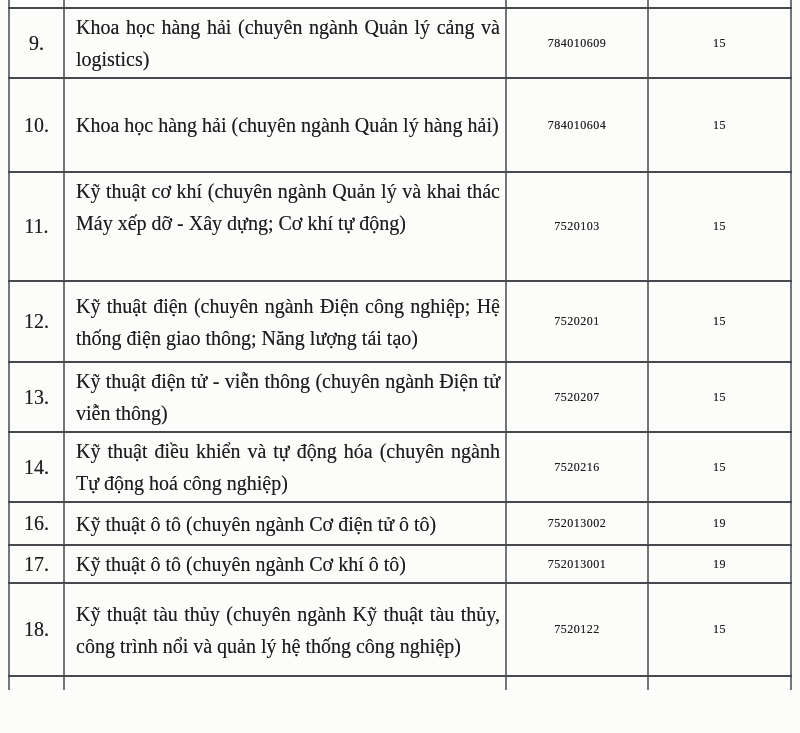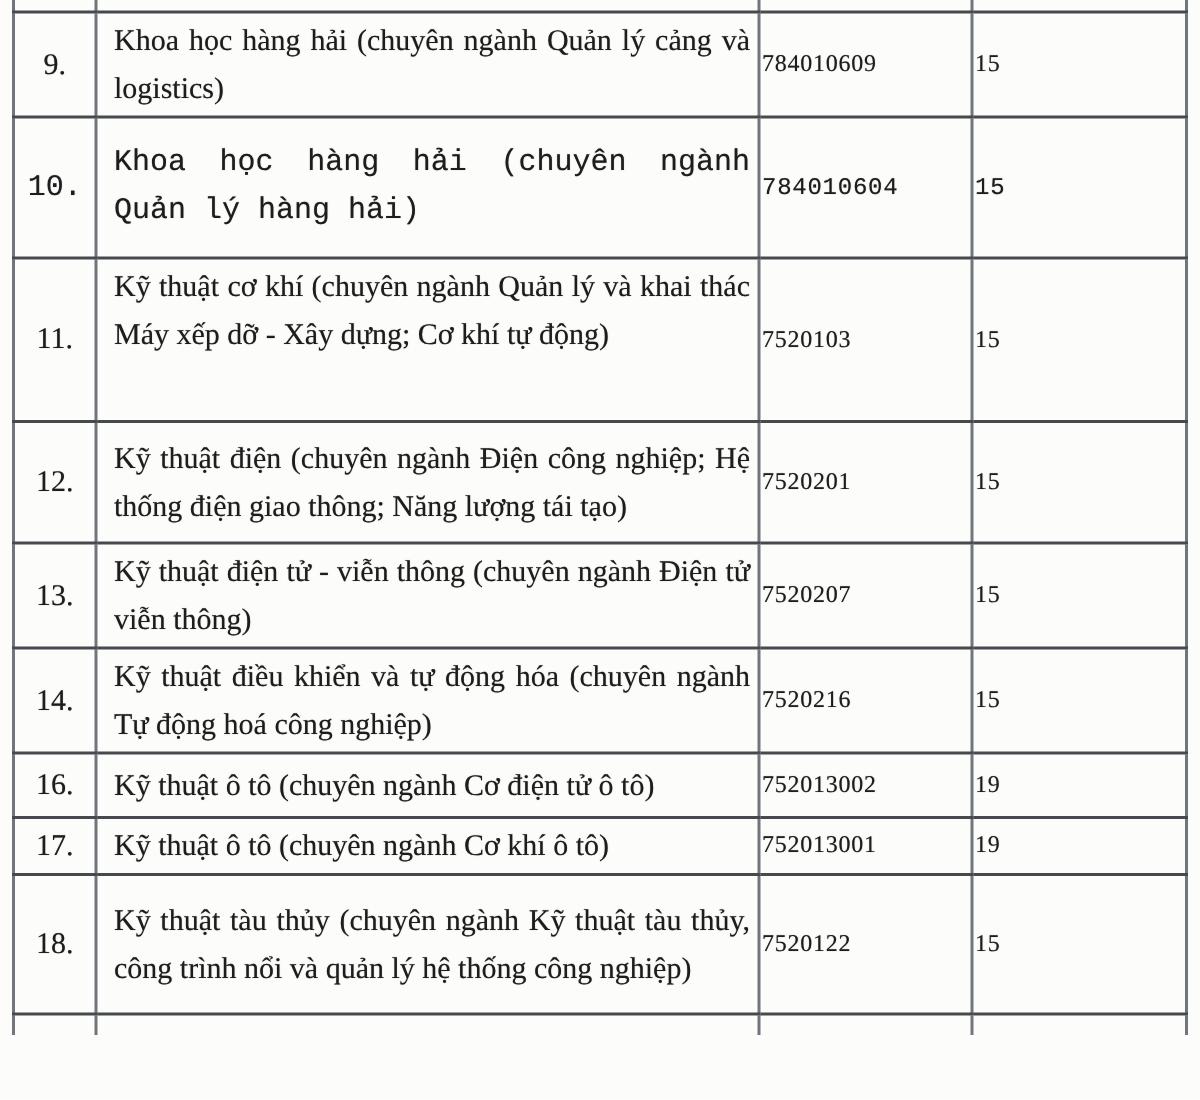--- a/index.html
+++ b/index.html
@@ -29,30 +29,30 @@
     text-align:center;
     font-size:20px;
   }
   td.name{
     text-align:justify;
     font-size:20px;
     line-height:32px;
     padding:2px 5px 2px 11px;
   }
   td.code, td.score{
-    text-align:left;
-    font-size:16px;
+    text-align:center;
+    font-size:12px;
     letter-spacing:0.5px;
   }
   .vtop{vertical-align:top;padding-top:6px;border-radius:23px;}
   .nowrap{white-space:nowrap;}
   
   .rh-top{height:8px;}
   .rh9{height:62px;}
-  .rh10{height:94px;font-family:Liberation Mono, monospace;}
+  .rh10{height:94px;}
   .rh11{height:109px;}
   .rh12{height:81px;}
   .rh13{height:54px;}
   .rh14{height:69px;}
   .rh15{height:36px;}
   .rh16{height:43px;}
   .rh17{height:38px;}
   .rh18{height:93px;}
   .rh-bot{height:14px;}
   tr.partial-top td{border-top:none;}

